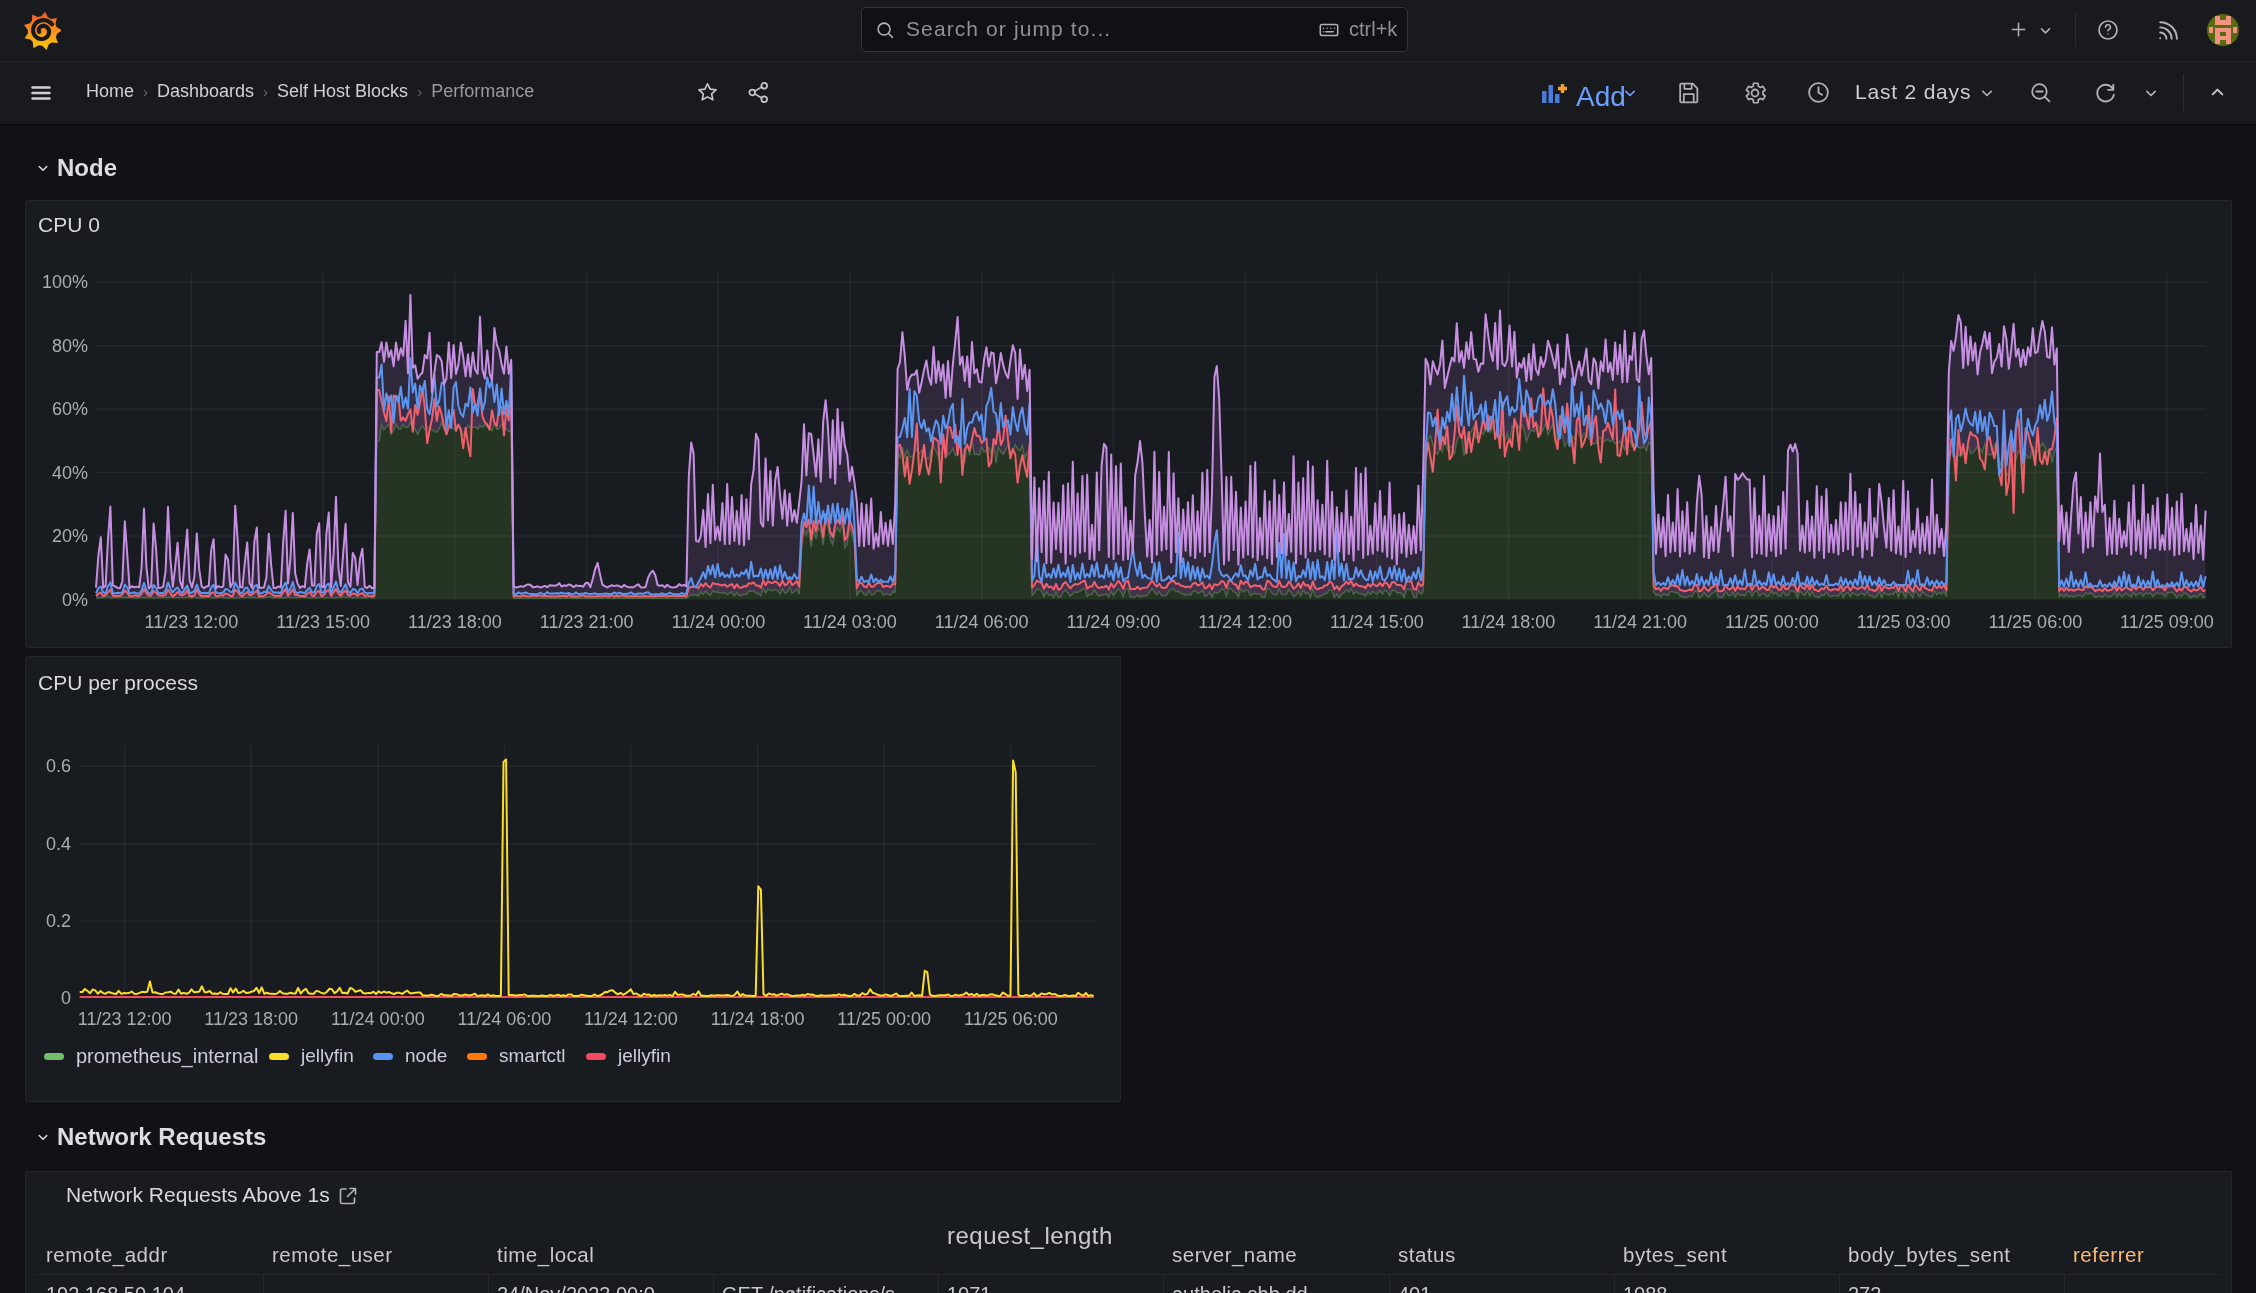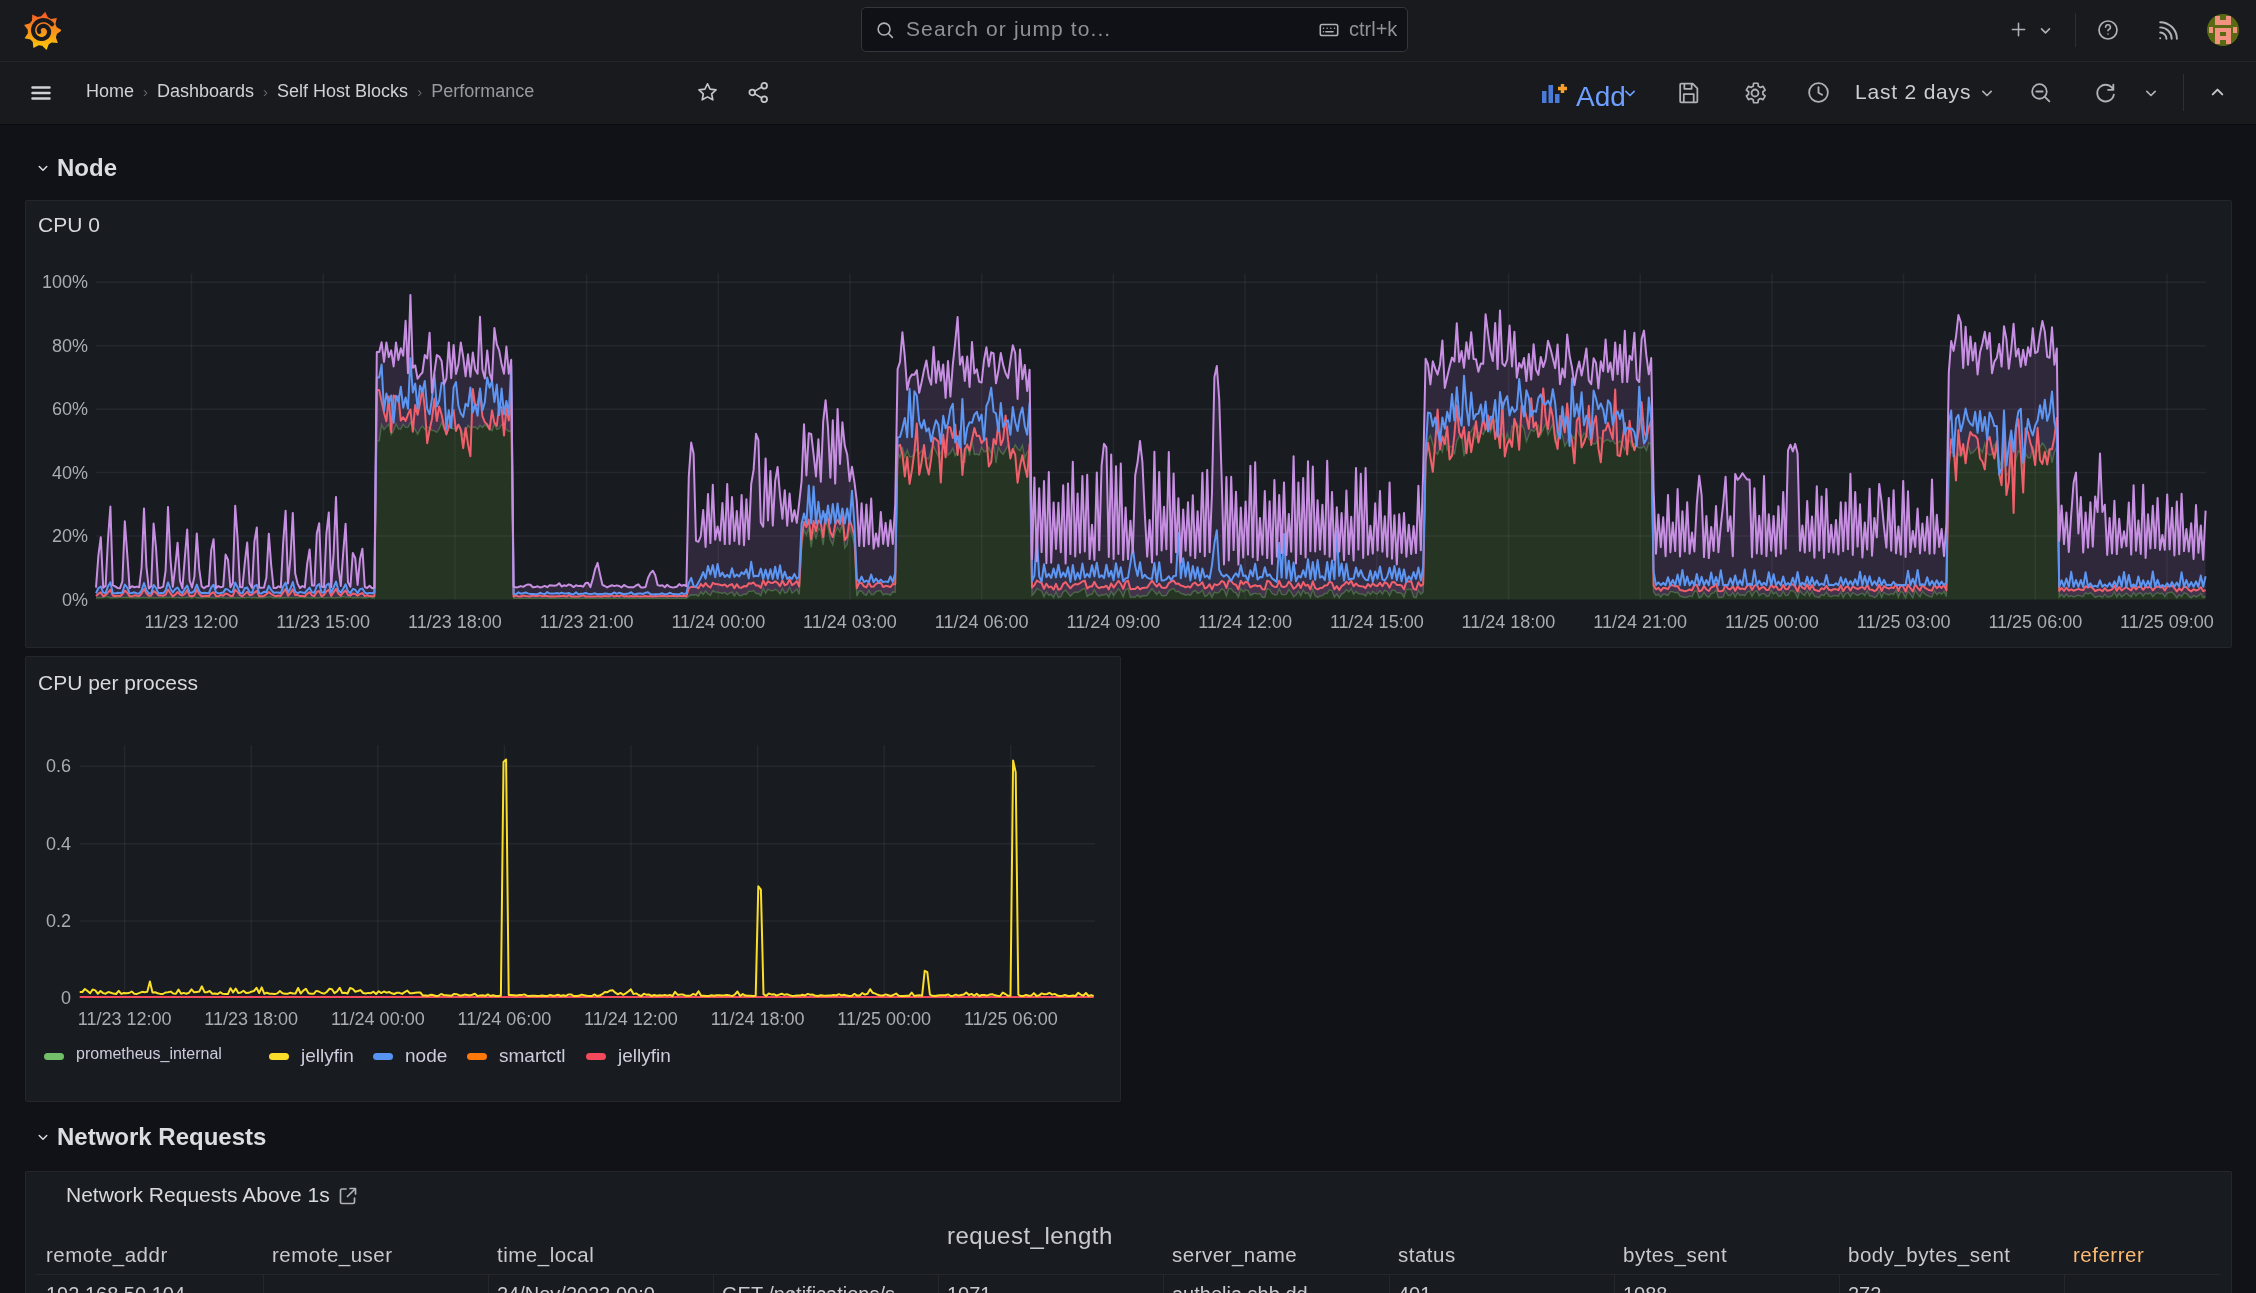--- a/index.html
+++ b/index.html
@@ -145,21 +145,21 @@
 <div class="sechead" style="left:57px;top:154px;">Node</div>
 
 <div class="panel" style="left:24.7px;top:199.5px;width:2207px;height:448px;"></div>
 <div class="ptitle" style="left:38px;top:213px;">CPU 0</div>
 
 <div class="panel" style="left:24.7px;top:656px;width:1096.3px;height:446px;"></div>
 <div class="ptitle" style="left:38px;top:671px;">CPU per process</div>
 
 <div class="abs" style="left:0;top:1050px;">
   <div class="abs" style="left:44px;top:3px;width:20px;height:7px;border-radius:4px;background:#73bf69;"></div>
-  <div class="abs" style="left:76px;top:-5px;color:#ccccdc;font-size:16px;">prometheus_internal</div>
+  <div class="abs" style="left:76px;top:-5px;color:#ccccdc;font-size:20px;">prometheus_internal</div>
   <div class="abs" style="left:269px;top:3px;width:20px;height:7px;border-radius:4px;background:#fade2a;"></div>
   <div class="abs" style="left:301px;top:-5px;color:#ccccdc;font-size:19px;">jellyfin</div>
   <div class="abs" style="left:373px;top:3px;width:20px;height:7px;border-radius:4px;background:#5794f2;"></div>
   <div class="abs" style="left:405px;top:-5px;color:#ccccdc;font-size:19px;">node</div>
   <div class="abs" style="left:467px;top:3px;width:20px;height:7px;border-radius:4px;background:#ff780a;"></div>
   <div class="abs" style="left:499px;top:-5px;color:#ccccdc;font-size:19px;">smartctl</div>
   <div class="abs" style="left:586px;top:3px;width:20px;height:7px;border-radius:4px;background:#f2495c;"></div>
   <div class="abs" style="left:618px;top:-5px;color:#ccccdc;font-size:19px;">jellyfin</div>
 </div>
 

